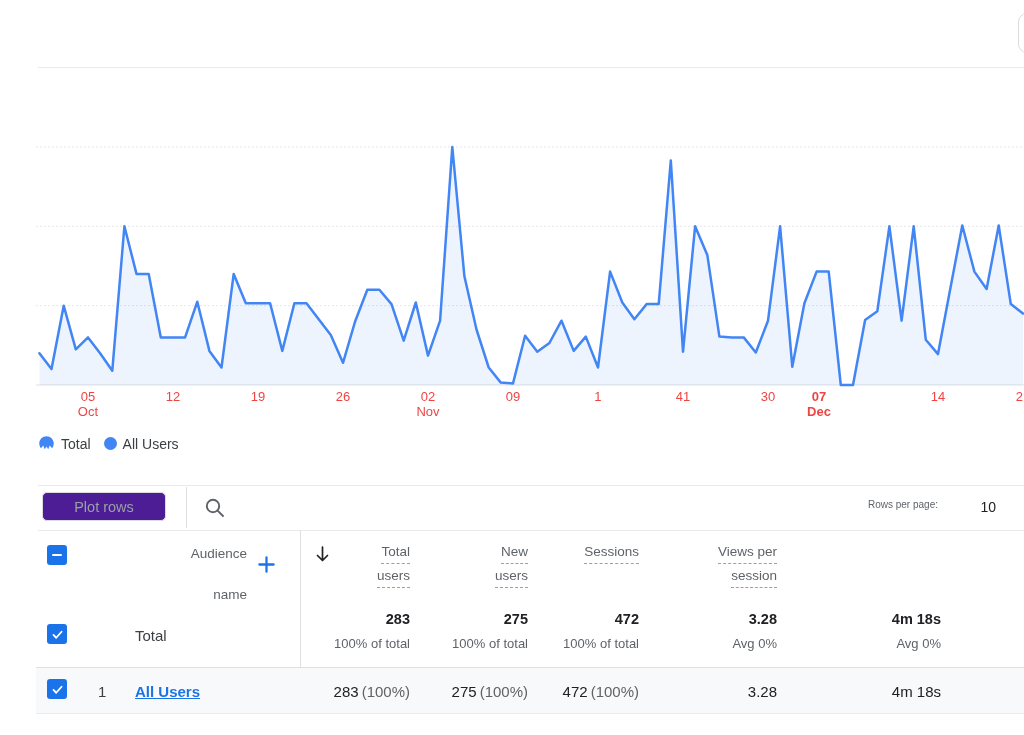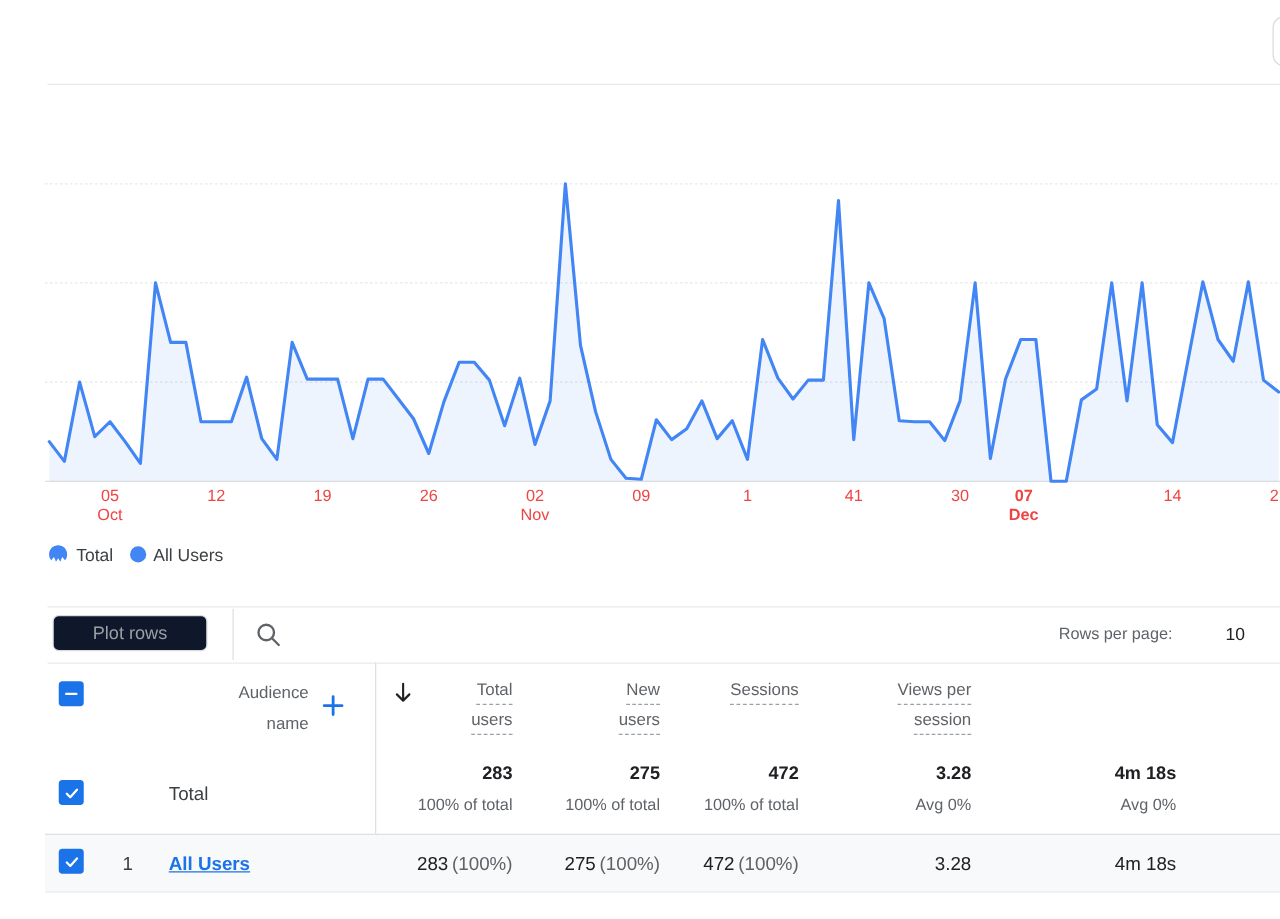--- a/index.html
+++ b/index.html
@@ -22,36 +22,36 @@
   #x-ticks { position:absolute; left:0; top:389px; width:1024px; height:34px; }
   .x-tick { position:absolute; width:60px; text-align:center; color:#ef4444; font-size:13px; line-height:15px; }
 
   
   .legend { position:absolute; left:38px; top:435px; display:flex; align-items:center; font-size:14px; color:#3c4043; }
   .legend .fan { width:17px; height:17px; display:inline-block; }
   .legend .leg-label { margin-left:6px; }
   .legend .dot { width:13px; height:13px; border-radius:50%; background:#4285f4; margin-left:13px; display:inline-block; }
 
   
-  .plot-rows { position:absolute; left:42px; top:492px; width:124px; height:29px; background:#0f172a;
+  .plot-rows { position:absolute; left:42px; top:492px; width:124px; height:29px; background:#4c1d95;
                border:1px solid #dadce0; border-radius:5px; color:#9aa0a6; font-size:14.5px;
                font-family:inherit; cursor:pointer; }
   .search-icon { position:absolute; left:203px; top:496px; }
   .search-input { position:absolute; left:238px; top:494px; width:560px; height:26px; border:none; outline:none;
                   font-size:15px; color:#3c4043; font-family:inherit; background:transparent; }
   .search-input::placeholder { color:#3c4043; opacity:1; }
-  .rpp-label { position:absolute; right:86px; top:499px; font-size:13px; color:#5f6368; }
+  .rpp-label { position:absolute; right:86px; top:499px; font-size:10px; color:#5f6368; }
   .rpp-value { position:absolute; right:28px; top:499px; font-size:14px; color:#202124; cursor:pointer; }
 
   
   .checkbox { position:absolute; left:47px; width:20px; height:20px; background:#1a73e8; border-radius:3px;
               display:flex; align-items:center; justify-content:center; cursor:pointer; }
   .dim-header { position:absolute; right:777px; top:546px; text-align:right; color:#5f6368; font-size:13.5px; line-height:16px; }
   .dim-header span { display:block; }
-  .dim-header span + span { margin-top:9px; }
+  .dim-header span + span { margin-top:25px; }
   .plus-btn { position:absolute; left:257px; top:555px; cursor:pointer; }
   .sort-arrow { position:absolute; left:315px; top:545px; cursor:pointer; }
   .mh { position:absolute; top:544px; display:flex; flex-direction:column; align-items:flex-end;
         color:#5f6368; font-size:13.5px; line-height:16px; cursor:pointer; }
   .mh-line { display:inline-block; border-bottom:1px dashed #9aa0a6; padding-bottom:3px; margin-bottom:4px; }
   .mh-line:empty { display:none; }
 
   .trow-label { position:absolute; left:135px; top:627px; font-size:15px; color:#3c4043; }
   .trow-cell { position:absolute; top:611px; text-align:right; }
   .tval { font-size:14.5px; font-weight:700; color:#202124; }

